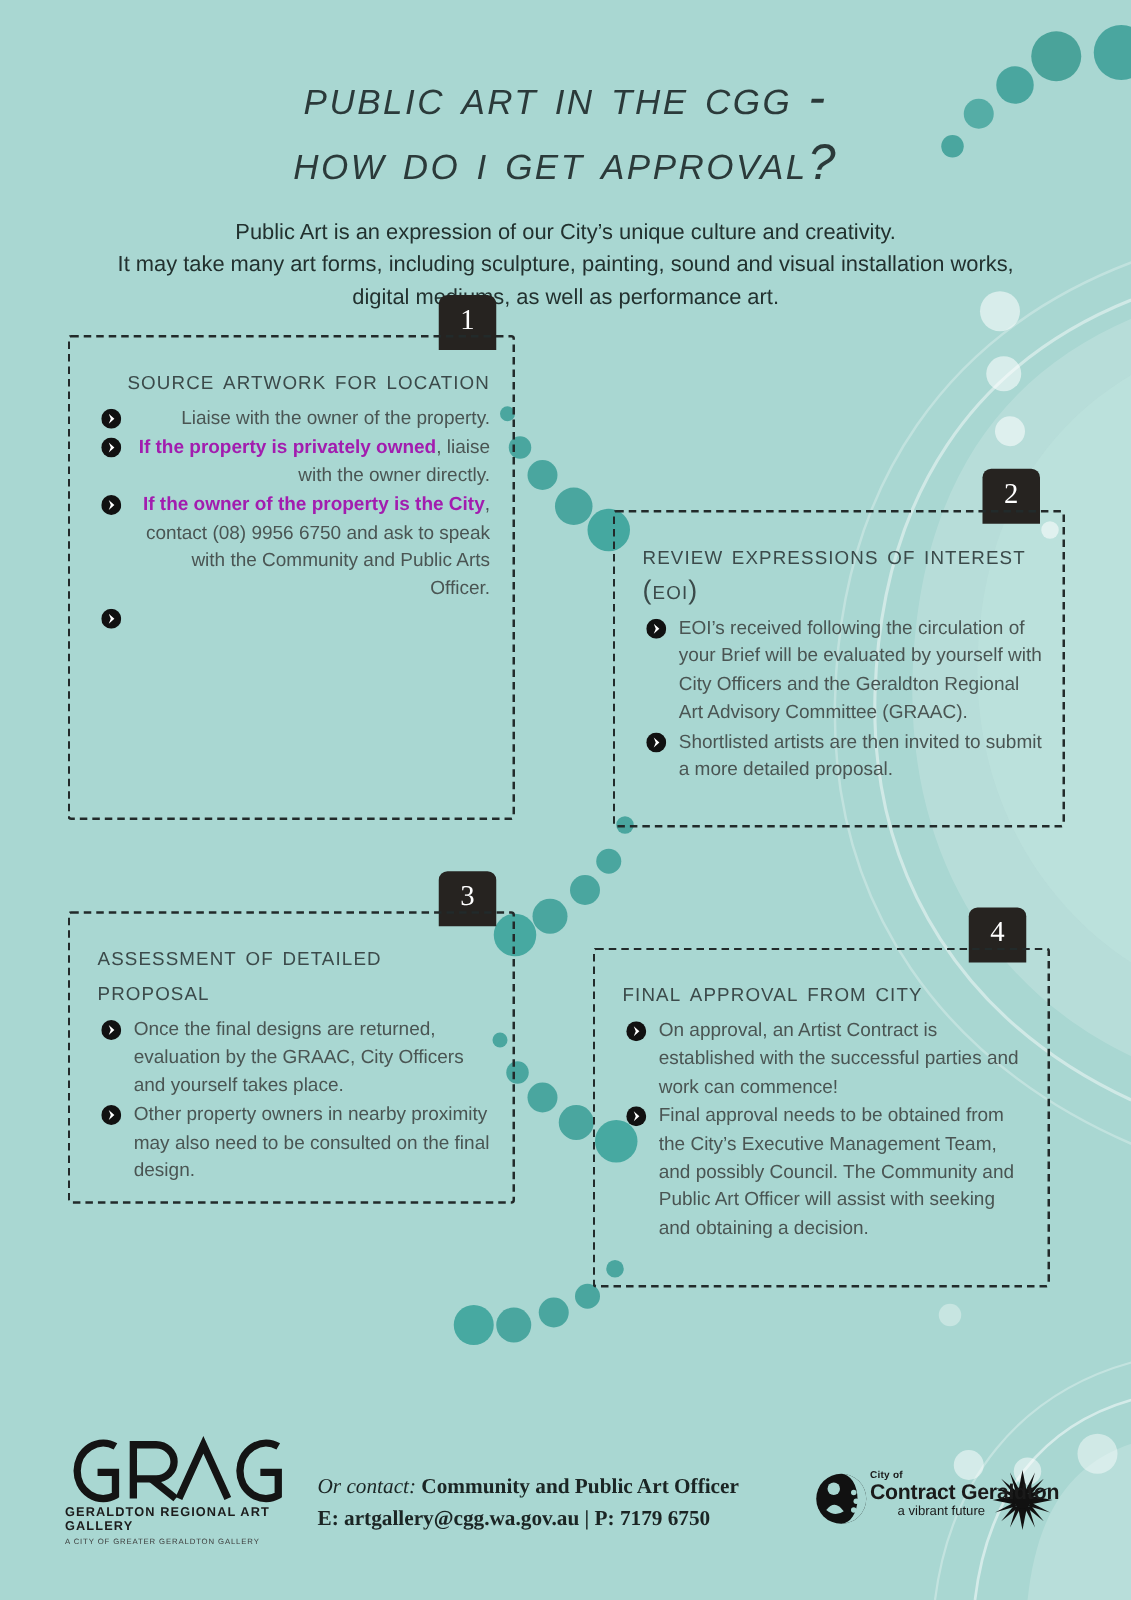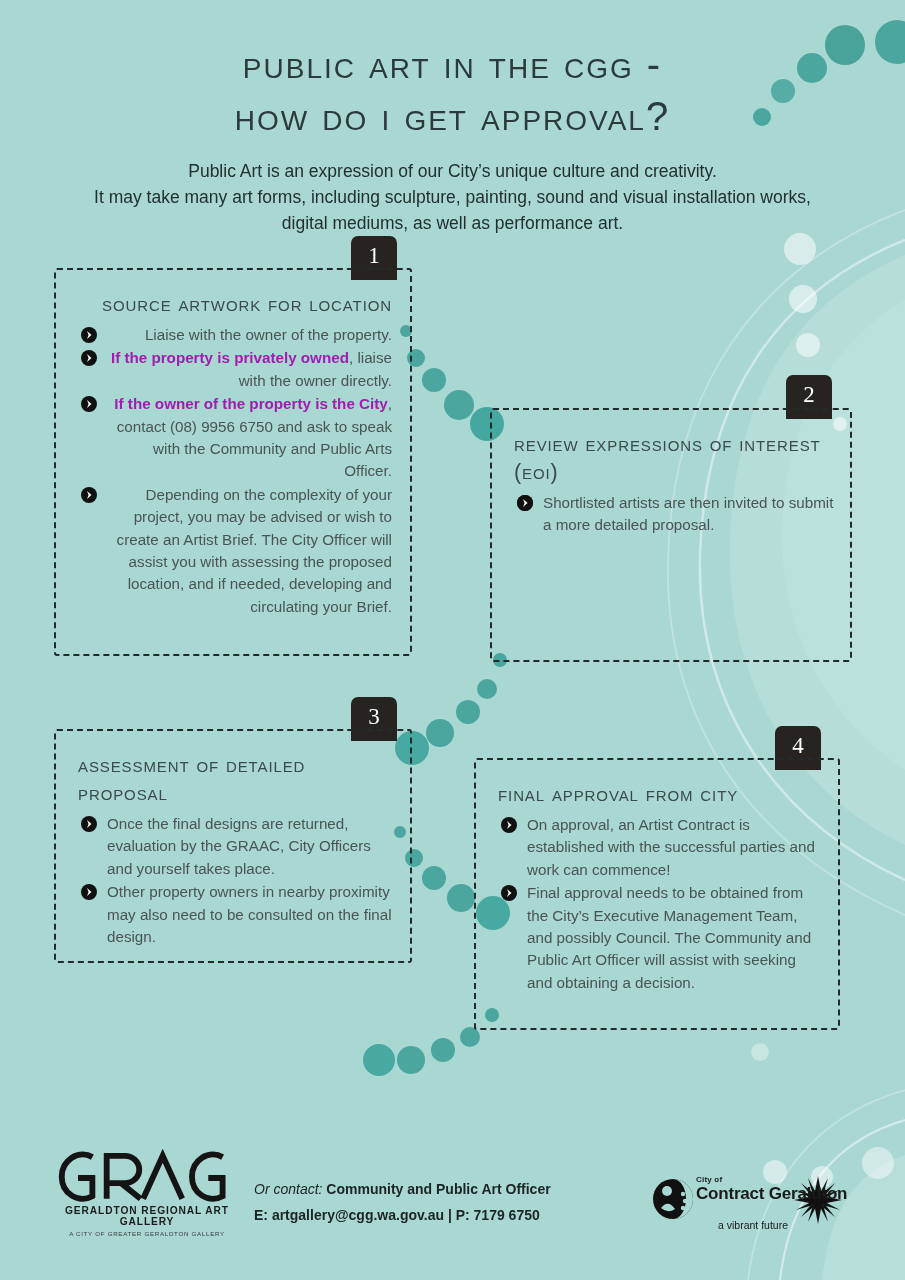--- a/index.html
+++ b/index.html
@@ -40,22 +40,23 @@
   }
   .title {
     font-family: "Liberation Sans", sans-serif;
     font-size: 40px;
     letter-spacing: 2.0px;
     line-height: 52px;
     color: #2b3a3a;
     font-weight: 400;
     font-variant: small-caps;
     text-transform: lowercase;
-    margin: 0;
+    margin: 14px;
     padding: 0 90px;
+    font-style: italic;
   }
   .subtitle {
     margin: 16px auto 0;
     width: 800px;
     font-size: 17.5px;
     line-height: 26px;
     color: #22312f;
     font-weight: 400;
   }
 
@@ -138,21 +139,21 @@
     left: 0;
     top: 1140px;
     width: 905px;
     height: 110px;
   }
   .grag-logo {
     position: absolute;
     left: 52px;
     top: 8px;
     width: 190px;
-    text-align: center;
+    text-align: left;
   }
   .grag-word {
     display: block;
     height: 56px;
   }
   .grag-sub {
     display: block;
     font-size: 10.2px;
     letter-spacing: 0.9px;
     color: #1c1c1c;
@@ -166,23 +167,24 @@
     color: #3b3b3b;
     margin-top: 3px;
   }
   .contact {
     position: absolute;
     left: 254px;
     top: 36px;
     color: #1b2524;
   }
   .contact-line {
-    font-size: 14px;
+    font-size: 17px;
     line-height: 26px;
     font-weight: bold;
+    font-family: Liberation Serif, serif;
   }
   .contact-line .italic-lead {
     font-style: italic;
     font-weight: normal;
   }
   .cgg-logo {
     position: absolute;
     left: 652px;
     top: 1172px;
     width: 200px;
@@ -190,21 +192,21 @@
   }
   .cgg-text {
     position: absolute;
     left: 44px;
     top: 4px;
     color: #1a1a1a;
     line-height: 1;
   }
   .cgg-city  { display:block; font-size: 8px; font-weight: bold; letter-spacing: .2px; }
   .cgg-name  { display:block; font-size: 17px; font-weight: bold; letter-spacing: -.2px; margin-top: 1px;}
-  .cgg-tag   { display:block; font-size: 10.5px; margin-top: 18px; margin-left: 22px; }
+  .cgg-tag   { display:block; font-size: 10.5px; margin-top: 2px; margin-left: 22px; }
 </style>
 </head>
 <body>
 
 <div class="poster">
 
   <svg class="bg-deco" viewBox="0 0 905 1280" xmlns="http://www.w3.org/2000/svg">
     <defs>
       <clipPath id="pageclip">
           <rect x="0" y="0" width="905" height="1280"></rect>
@@ -289,34 +291,34 @@
               <circle cx="8" cy="8" r="8" fill="#111111"></circle>
               <path d="M 6 4 L 10.5 8 L 6 12 L 7.6 8 Z" fill="#ffffff"></path>
             </svg><b>If the property is privately owned</b><span>, liaise with the owner directly.</span></li>
           <li><svg class="arrow-icon" viewBox="0 0 16 16" xmlns="http://www.w3.org/2000/svg">
               <circle cx="8" cy="8" r="8" fill="#111111"></circle>
               <path d="M 6 4 L 10.5 8 L 6 12 L 7.6 8 Z" fill="#ffffff"></path>
             </svg><b>If the owner of the property is the City</b><span>, contact (08) 9956 6750 and ask to speak with the Community and Public Arts Officer.</span></li>
           <li><svg class="arrow-icon" viewBox="0 0 16 16" xmlns="http://www.w3.org/2000/svg">
               <circle cx="8" cy="8" r="8" fill="#111111"></circle>
               <path d="M 6 4 L 10.5 8 L 6 12 L 7.6 8 Z" fill="#ffffff"></path>
-            </svg><span>Depending on the complexity of your project, you may be advised or wish to create an Artist Brief.  The City Officer will assist you with assessing the proposed location, and if needed, developing and circulating your Brief.</span></li>
+            </svg></li>
         </ul>
     </div>
   </div>
 
   <div class="badge" id="badge2">2</div>
   <div class="step" id="step2">
     <div class="inner">
       <div class="step-title">Review expressions of interest (EOI)</div>
       <ul class="bullets">
           <li><svg class="arrow-icon" viewBox="0 0 16 16" xmlns="http://www.w3.org/2000/svg">
               <circle cx="8" cy="8" r="8" fill="#111111"></circle>
               <path d="M 6 4 L 10.5 8 L 6 12 L 7.6 8 Z" fill="#ffffff"></path>
-            </svg></li>
+            </svg><span>EOI’s received following the circulation of your Brief will be evaluated by yourself with City Officers and the Geraldton Regional Art Advisory Committee (GRAAC).</span></li>
           <li><svg class="arrow-icon" viewBox="0 0 16 16" xmlns="http://www.w3.org/2000/svg">
               <circle cx="8" cy="8" r="8" fill="#111111"></circle>
               <path d="M 6 4 L 10.5 8 L 6 12 L 7.6 8 Z" fill="#ffffff"></path>
             </svg><span>Shortlisted artists are then invited to submit a more detailed proposal.</span></li>
         </ul>
     </div>
   </div>
 
   <div class="badge" id="badge3">3</div>
   <div class="step" id="step3">

